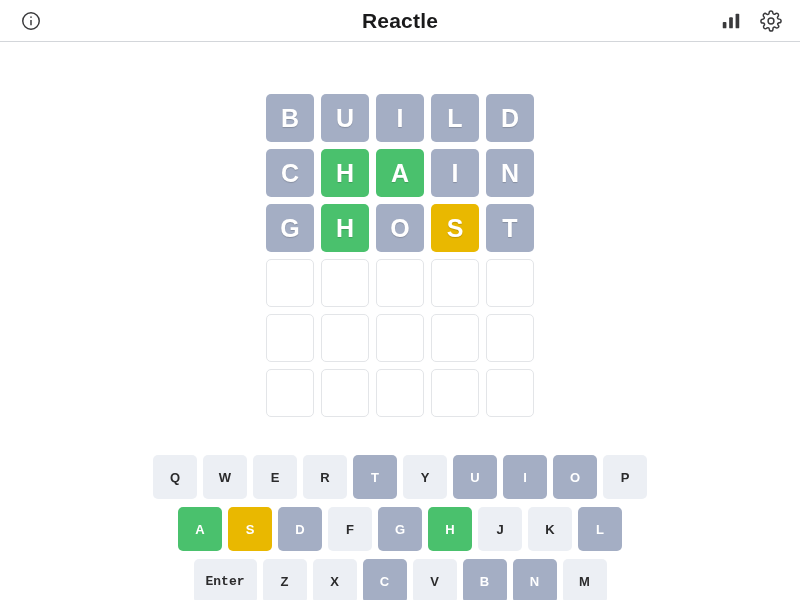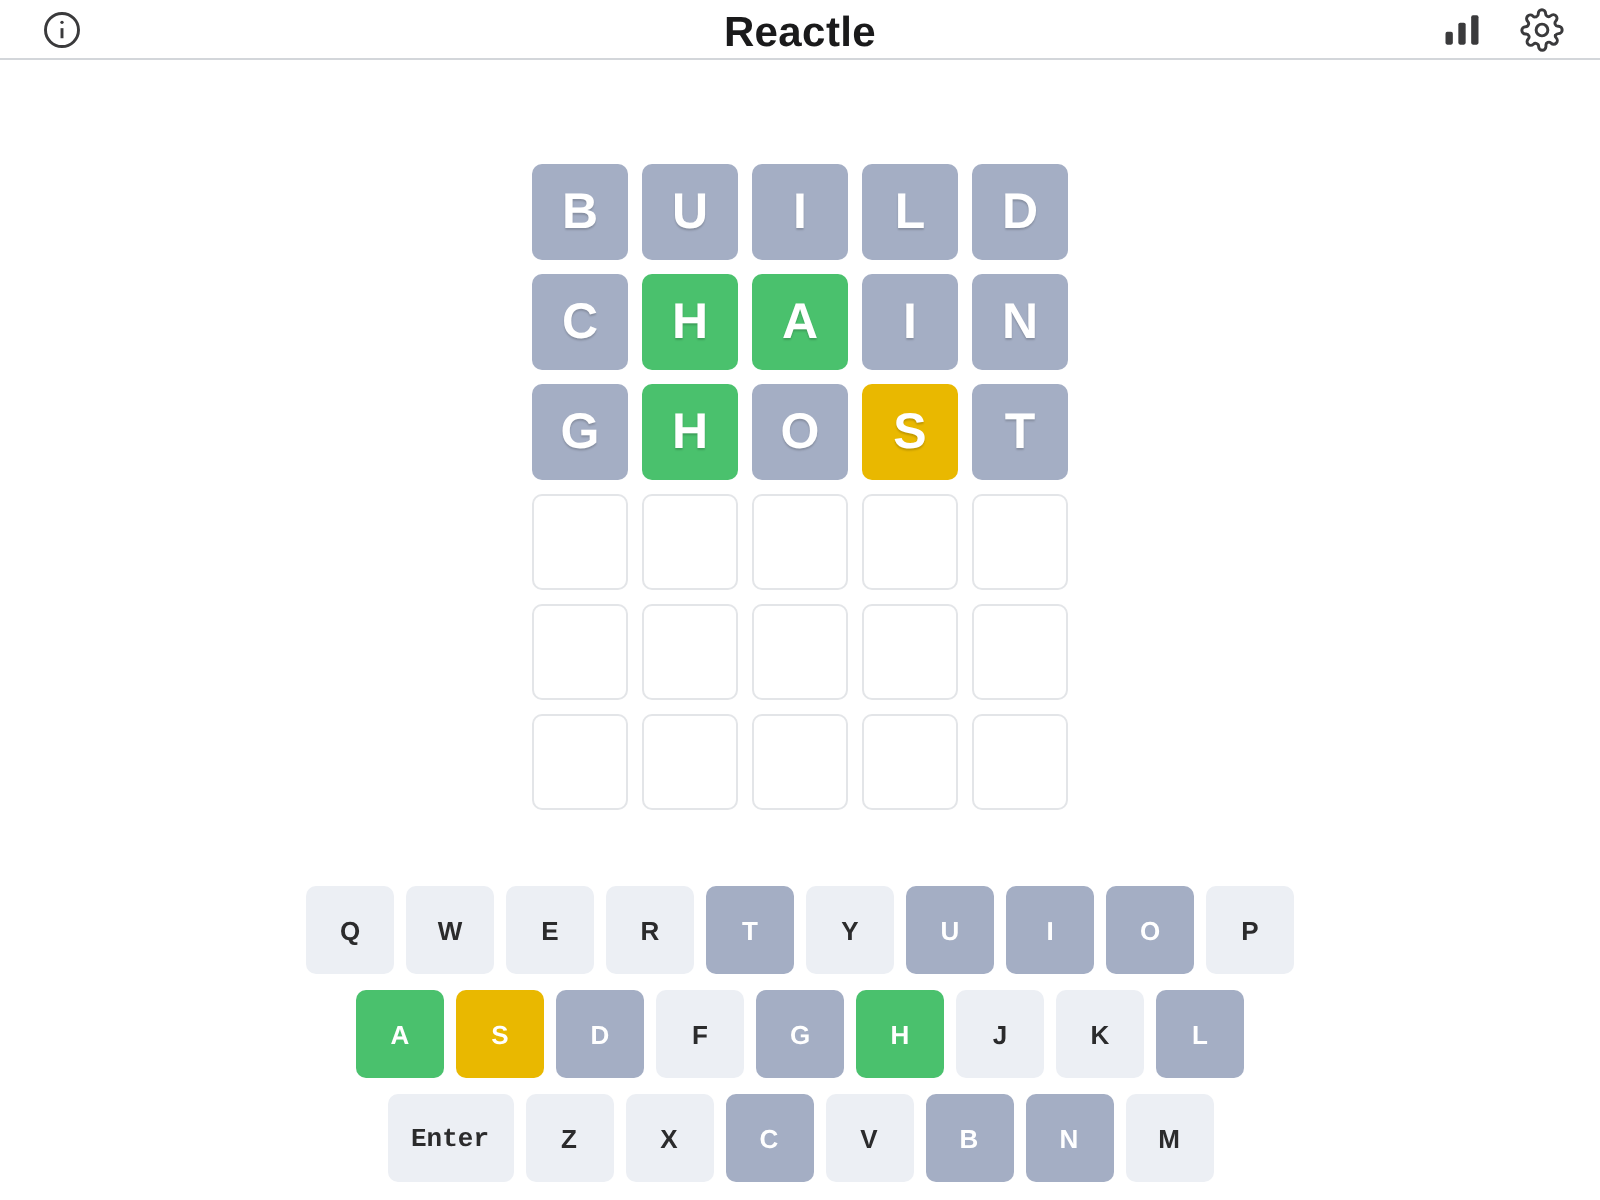--- a/index.html
+++ b/index.html
@@ -9,23 +9,23 @@
     width: 800px;
     height: 600px;
     background: #ffffff;
     font-family: "Liberation Sans", sans-serif;
     overflow: hidden;
   }
 
   
   .header {
     position: relative;
-    height: 30px;
-    display: flex;
-    align-items: flex-end;
+    height: 42px;
+    display: flex;
+    align-items: center;
     justify-content: center;
     border-bottom: 1px solid #d3d6da;
   }
   .header-title {
     font-size: 21px;
     font-weight: bold;
     color: #1a1a1b;
     letter-spacing: 0.2px;
   }
   .header-left {

